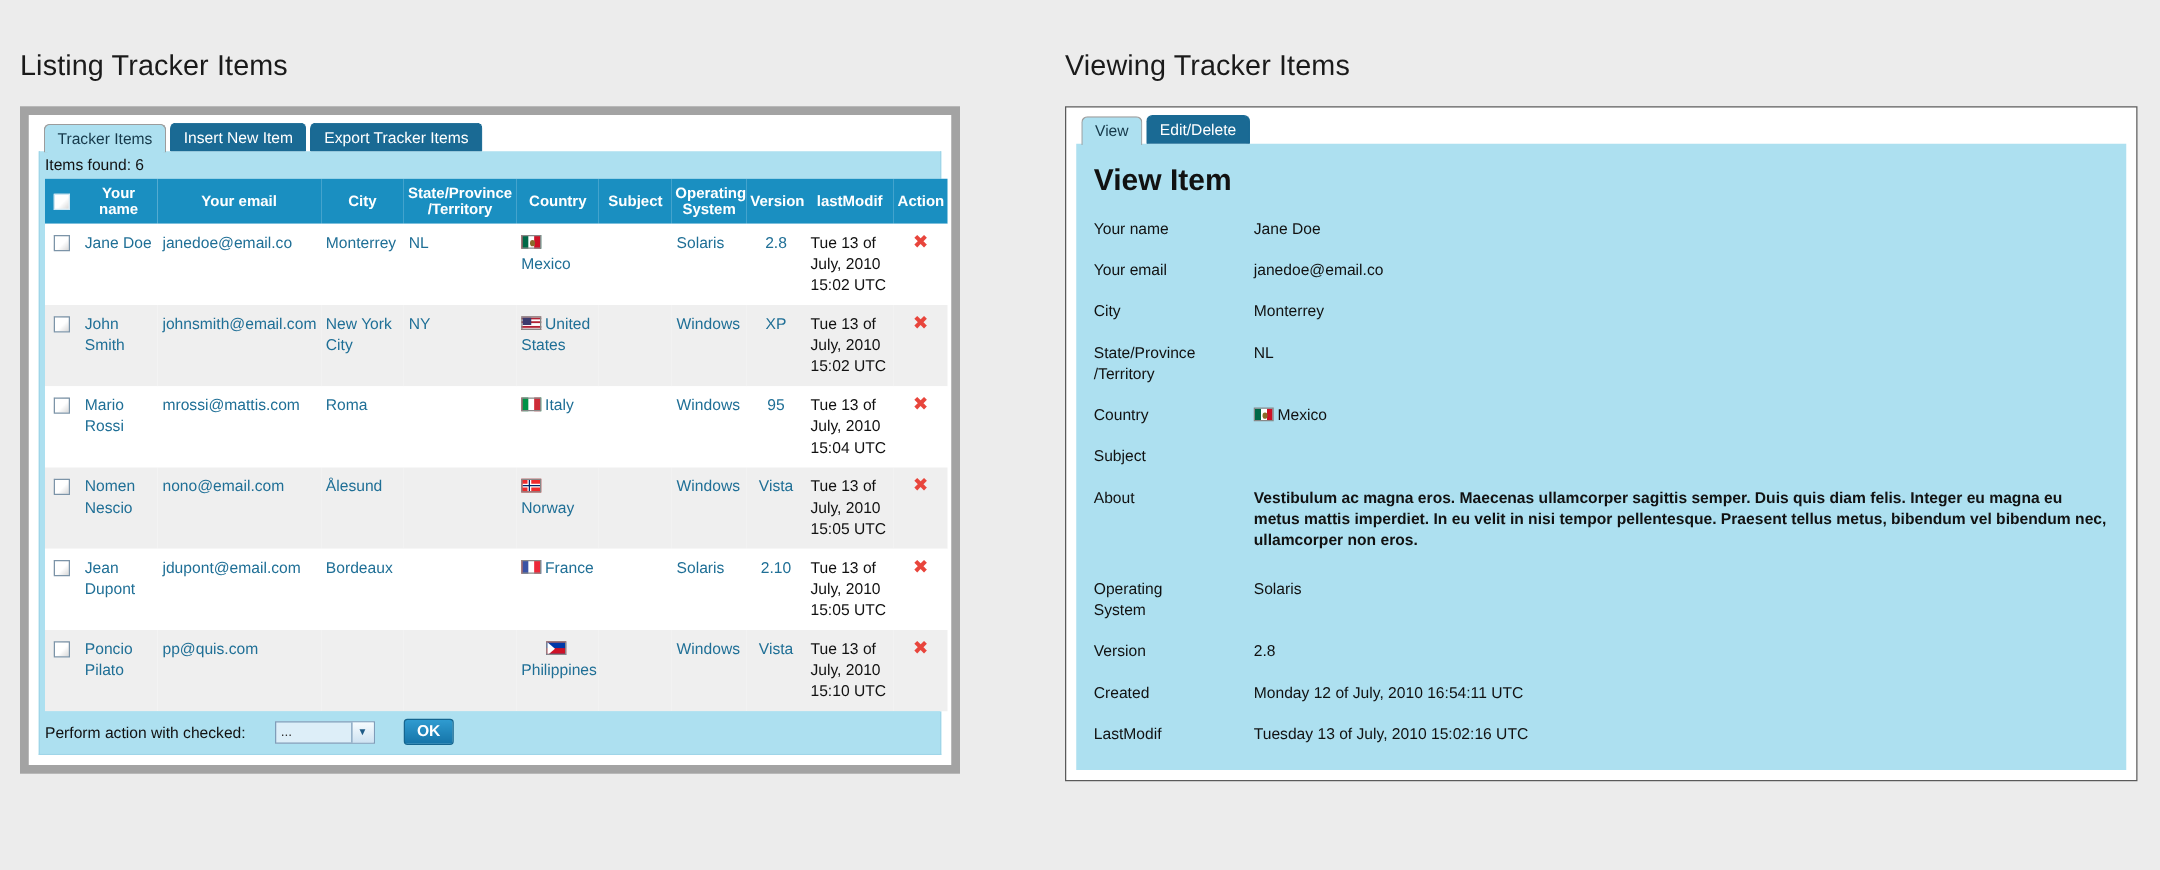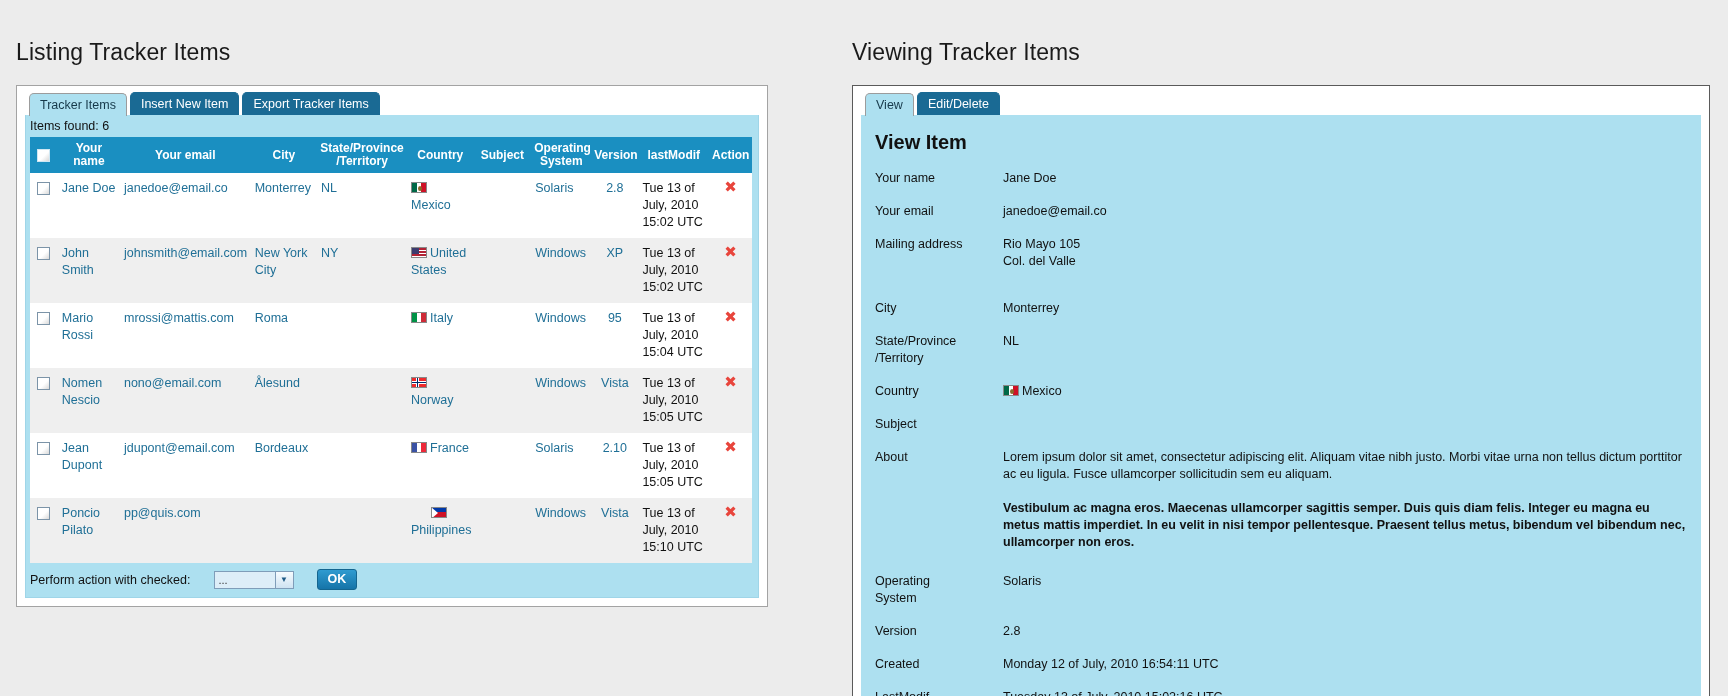--- a/index.html
+++ b/index.html
@@ -31,21 +31,21 @@
 
   
   .left-col {
     position: absolute;
     left: 16px;
     top: 14px;
     width: 775px;
   }
   .left-box {
     margin-top: 19px;
-    border: 1px solid #a3a3a3;
+    border: 7px solid #a3a3a3;
     background: #ffffff;
     padding: 7px 8px 8px 8px;
     width: 752px;
     box-sizing: border-box;
   }
 
   
   .tabs {
     display: flex;
     align-items: flex-end;
@@ -232,21 +232,21 @@
     background: #ffffff;
     padding: 7px 8px 8px 8px;
     width: 858px;
     box-sizing: border-box;
   }
   .view-body {
     background: #ade0f0;
     padding: 10px 14px 16px 14px;
   }
   .view-title {
-    font-size: 20px;
+    font-size: 24px;
     font-weight: bold;
     color: #111;
     margin: 6px 0 16px 0;
   }
   .field-row {
     display: flex;
     margin-bottom: 16px;
     font-size: 12.5px;
     line-height: 17px;
   }
@@ -439,27 +439,20 @@
         <div class="field-row">
           <div class="field-label">Your name</div>
           <div class="field-value">Jane Doe</div>
         </div>
 
         <div class="field-row">
           <div class="field-label">Your email</div>
           <div class="field-value">janedoe@email.co</div>
         </div>
 
-        <div class="field-row" style="margin-bottom:30px;">
-          <div class="field-label">Mailing address</div>
-          <div class="field-value">
-            <div>Rio Mayo 105</div>
-            <div>Col. del Valle</div>
-          </div>
-        </div>
 
         <div class="field-row">
           <div class="field-label">City</div>
           <div class="field-value">Monterrey</div>
         </div>
 
         <div class="field-row">
           <div class="field-label" style="white-space:pre-line;">State/Province /Territory</div>
           <div class="field-value">NL</div>
         </div>
@@ -472,21 +465,20 @@
         </div>
 
         <div class="field-row">
           <div class="field-label">Subject</div>
           <div class="field-value"></div>
         </div>
 
         <div class="field-row" style="margin-bottom:22px;">
           <div class="field-label">About</div>
           <div class="field-value">
-            <p>Lorem ipsum dolor sit amet, consectetur adipiscing elit. Aliquam vitae nibh justo. Morbi vitae urna non tellus dictum porttitor ac eu ligula. Fusce ullamcorper sollicitudin sem eu aliquam.</p>
             <p>Vestibulum ac magna eros. Maecenas ullamcorper sagittis semper. Duis quis diam felis. Integer eu magna eu metus mattis imperdiet. In eu velit in nisi tempor pellentesque. Praesent tellus metus, bibendum vel bibendum nec, ullamcorper non eros.</p>
           </div>
         </div>
 
         <div class="field-row">
           <div class="field-label" style="white-space:pre-line;">Operating
 System</div>
           <div class="field-value">Solaris</div>
         </div>
 

